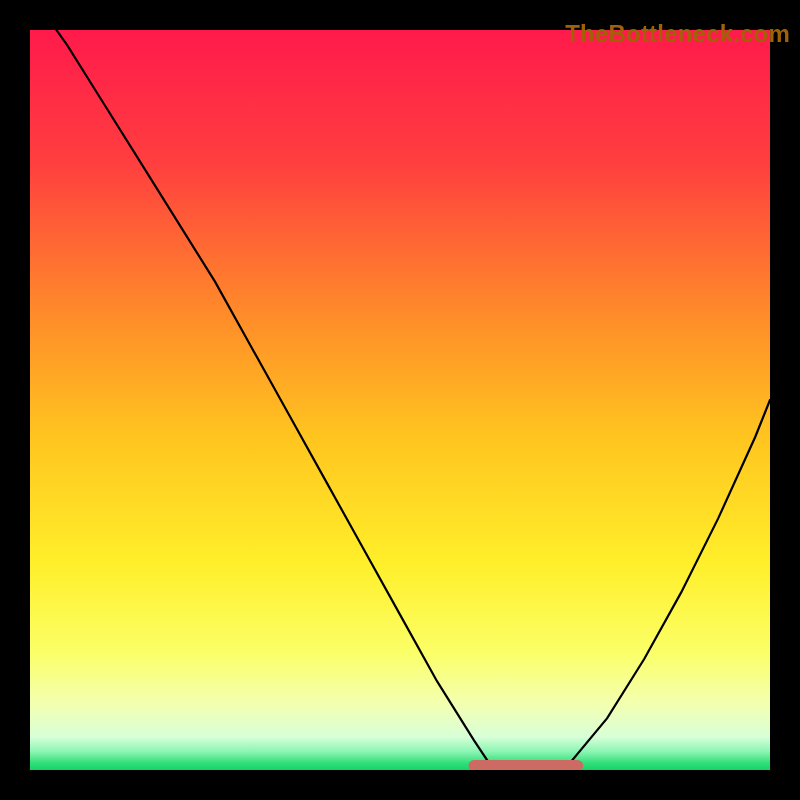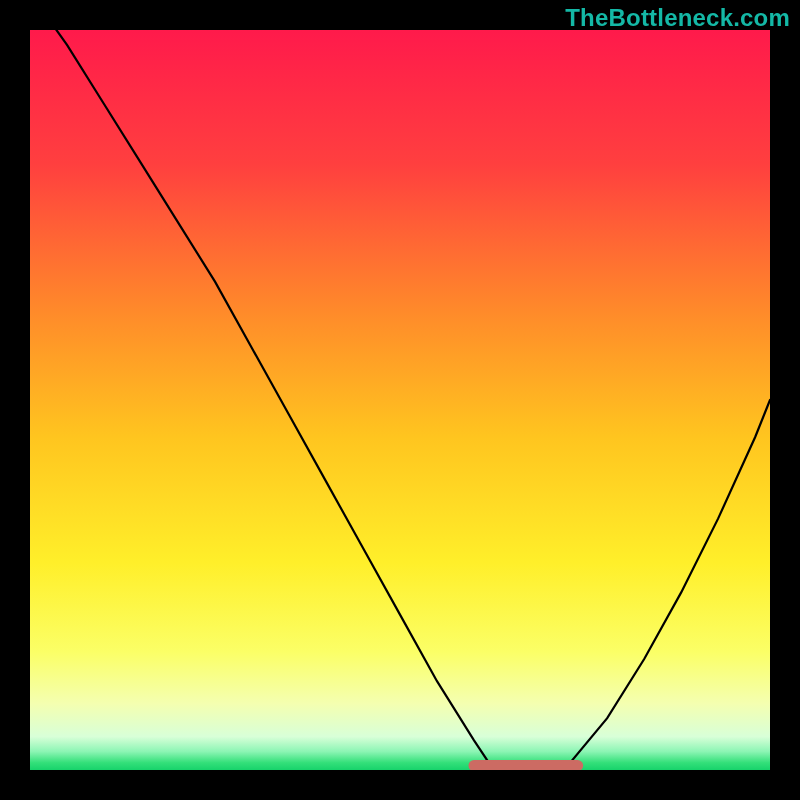--- a/index.html
+++ b/index.html
@@ -13,26 +13,26 @@
   .frame {
     position: absolute;
     left: 0;
     top: 0;
     width: 800px;
     height: 800px;
     background: #000;
   }
   .watermark {
     position: absolute;
-    top: 4px;
+    top: 20px;
     right: 10px;
     font-family: Arial, Helvetica, sans-serif;
     font-size: 24px;
     font-weight: 600;
-    color: #14b8a6;
+    color: #a16207;
     letter-spacing: 0.2px;
   }
   svg {
     position: absolute;
     left: 0;
     top: 0;
   }
 </style>
 </head>
 <body>

